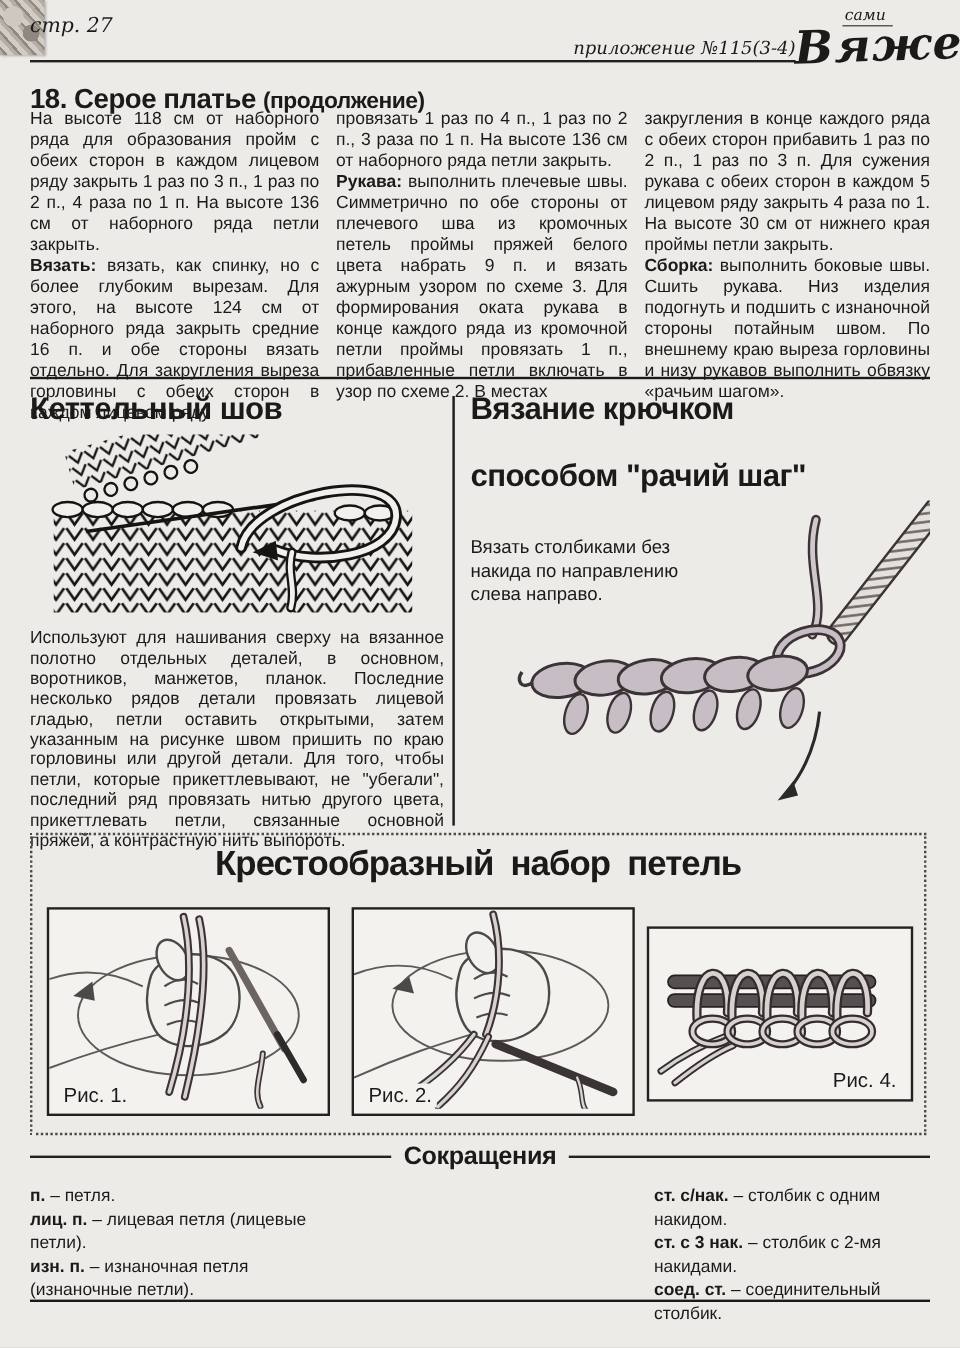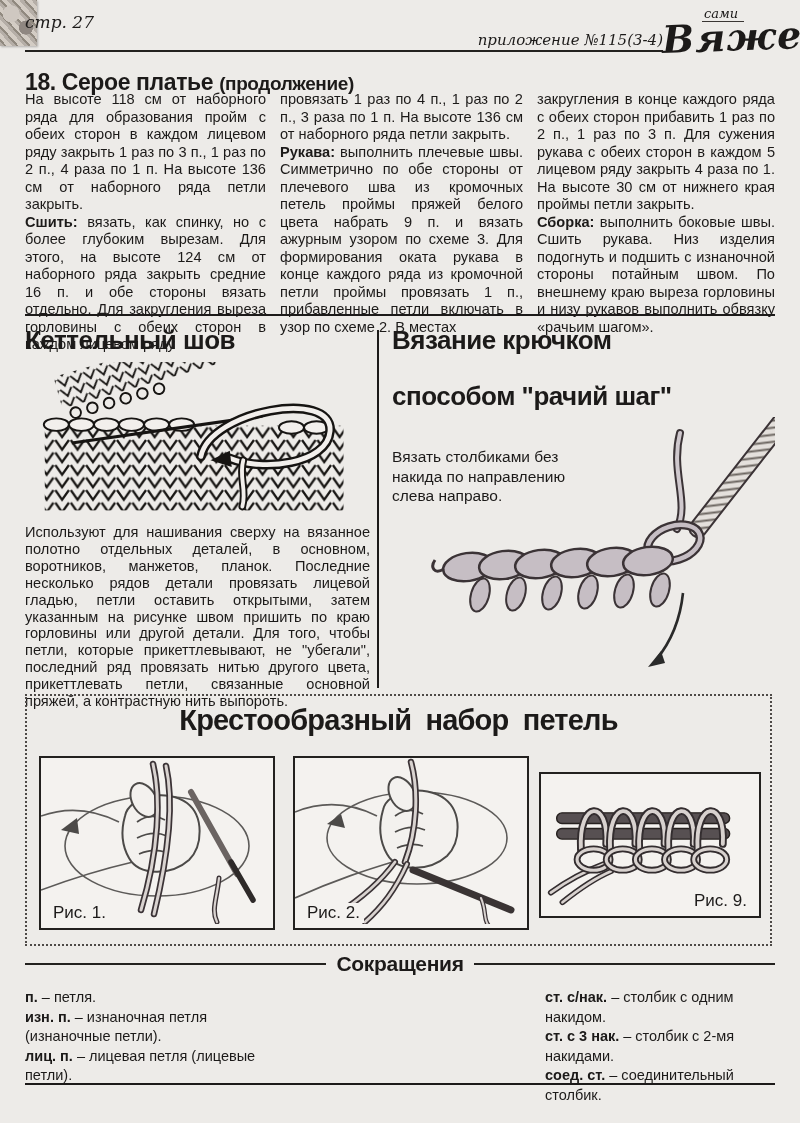--- a/index.html
+++ b/index.html
@@ -73,21 +73,21 @@
     <span class="logo-main">Вяжем</span>
   </div>
 
   <h1 class="title">
     <span>18. Серое платье</span>
     <small>(продолжение)</small>
   </h1>
 
   <div class="col" id="c1">
     <p><span>На высоте 118 см от наборного ряда для образования пройм с обеих сторон в каждом лицевом ряду закрыть 1 раз по 3 п., 1 раз по 2 п., 4 раза по 1 п. На высоте 136 см от наборного ряда петли закрыть.</span></p>
-    <p><b>Сшить:</b><span> вязать, как спинку, но с более глубоким вырезам. Для этого, на высоте 124 см от наборного ряда закрыть средние 16 п. и обе стороны вязать отдельно. Для закругления выреза горловины с обеих сторон в каждом лицевом ряду</span></p>
+    <p><b>Вязать:</b><span> вязать, как спинку, но с более глубоким вырезам. Для этого, на высоте 124 см от наборного ряда закрыть средние 16 п. и обе стороны вязать отдельно. Для закругления выреза горловины с обеих сторон в каждом лицевом ряду</span></p>
   </div>
   <div class="col" id="c2">
     <p><span>провязать 1 раз по 4 п., 1 раз по 2 п., 3 раза по 1 п. На высоте 136 см от наборного ряда петли закрыть.</span></p>
     <p><b>Рукава:</b><span> выполнить плечевые швы. Симметрично по обе стороны от плечевого шва из кромочных петель проймы пряжей белого цвета набрать 9 п. и вязать ажурным узором по схеме 3. Для формирования оката рукава в конце каждого ряда из кромочной петли проймы провязать 1 п., прибавленные петли включать в узор по схеме 2. В местах</span></p>
   </div>
   <div class="col" id="c3">
     <p><span>закругления в конце каждого ряда с обеих сторон прибавить 1 раз по 2 п., 1 раз по 3 п. Для сужения рукава с обеих сторон в каждом 5 лицевом ряду закрыть 4 раза по 1. На высоте 30 см от нижнего края проймы петли закрыть.</span></p>
     <p><b>Сборка:</b><span> выполнить боковые швы. Сшить рукава. Низ изделия подогнуть и подшить с изнаночной стороны потайным швом. По внешнему краю выреза горловины и низу рукавов выполнить обвязку «рачьим шагом».</span></p>
   </div>
 
@@ -235,34 +235,34 @@
         <path d="M20,132 C40,116 56,106 70,100" fill="none" stroke="#332d2f" stroke-width="6" stroke-linecap="round"></path>
         <path d="M20,132 C40,116 56,106 70,100" fill="none" stroke="#d8d2cf" stroke-width="2.8" stroke-linecap="round"></path>
         <rect x="14" y="40" width="178" height="11" rx="5.5" fill="#575052" stroke="#26211f" stroke-width="1.5"></rect>
         <rect x="14" y="56" width="178" height="11" rx="5.5" fill="#575052" stroke="#26211f" stroke-width="1.5"></rect>
         <use href="#lp3" x="52" y="0"></use>
         <use href="#lp3" x="82" y="0"></use>
         <use href="#lp3" x="112" y="0"></use>
         <use href="#lp3" x="142" y="0"></use>
         <use href="#lp3" x="172" y="0"></use>
       </svg>
-      <span class="figlab" style="right:8px;bottom:5px">Рис. 9.</span>
+      <span class="figlab" style="right:8px;bottom:5px">Рис. 4.</span>
     </div>
   </div>
 
   <div class="abbr-head">
     <span class="ln"></span>
     <span class="t">Сокращения</span>
     <span class="ln"></span>
   </div>
 
   <div class="acol" id="a1">
     <p><b>п.</b><span> – петля.</span></p>
+    <p><b>лиц. п.</b><span> – лицевая петля (лицевые петли).</span></p>
     <p><b>изн. п.</b><span> – изнаночная петля (изнаночные петли).</span></p>
-    <p><b>лиц. п.</b><span> – лицевая петля (лицевые петли).</span></p>
   </div>
   <div class="acol" id="a3">
     <p><b>ст. с/нак.</b><span> – столбик с одним накидом.</span></p>
     <p><b>ст. с 3 нак.</b><span> – столбик с 2-мя накидами.</span></p>
     <p><b>соед. ст.</b><span> – соединительный столбик.</span></p>
   </div>
 
   <div class="rule" style="top:1083px"></div>
 
 </div>

